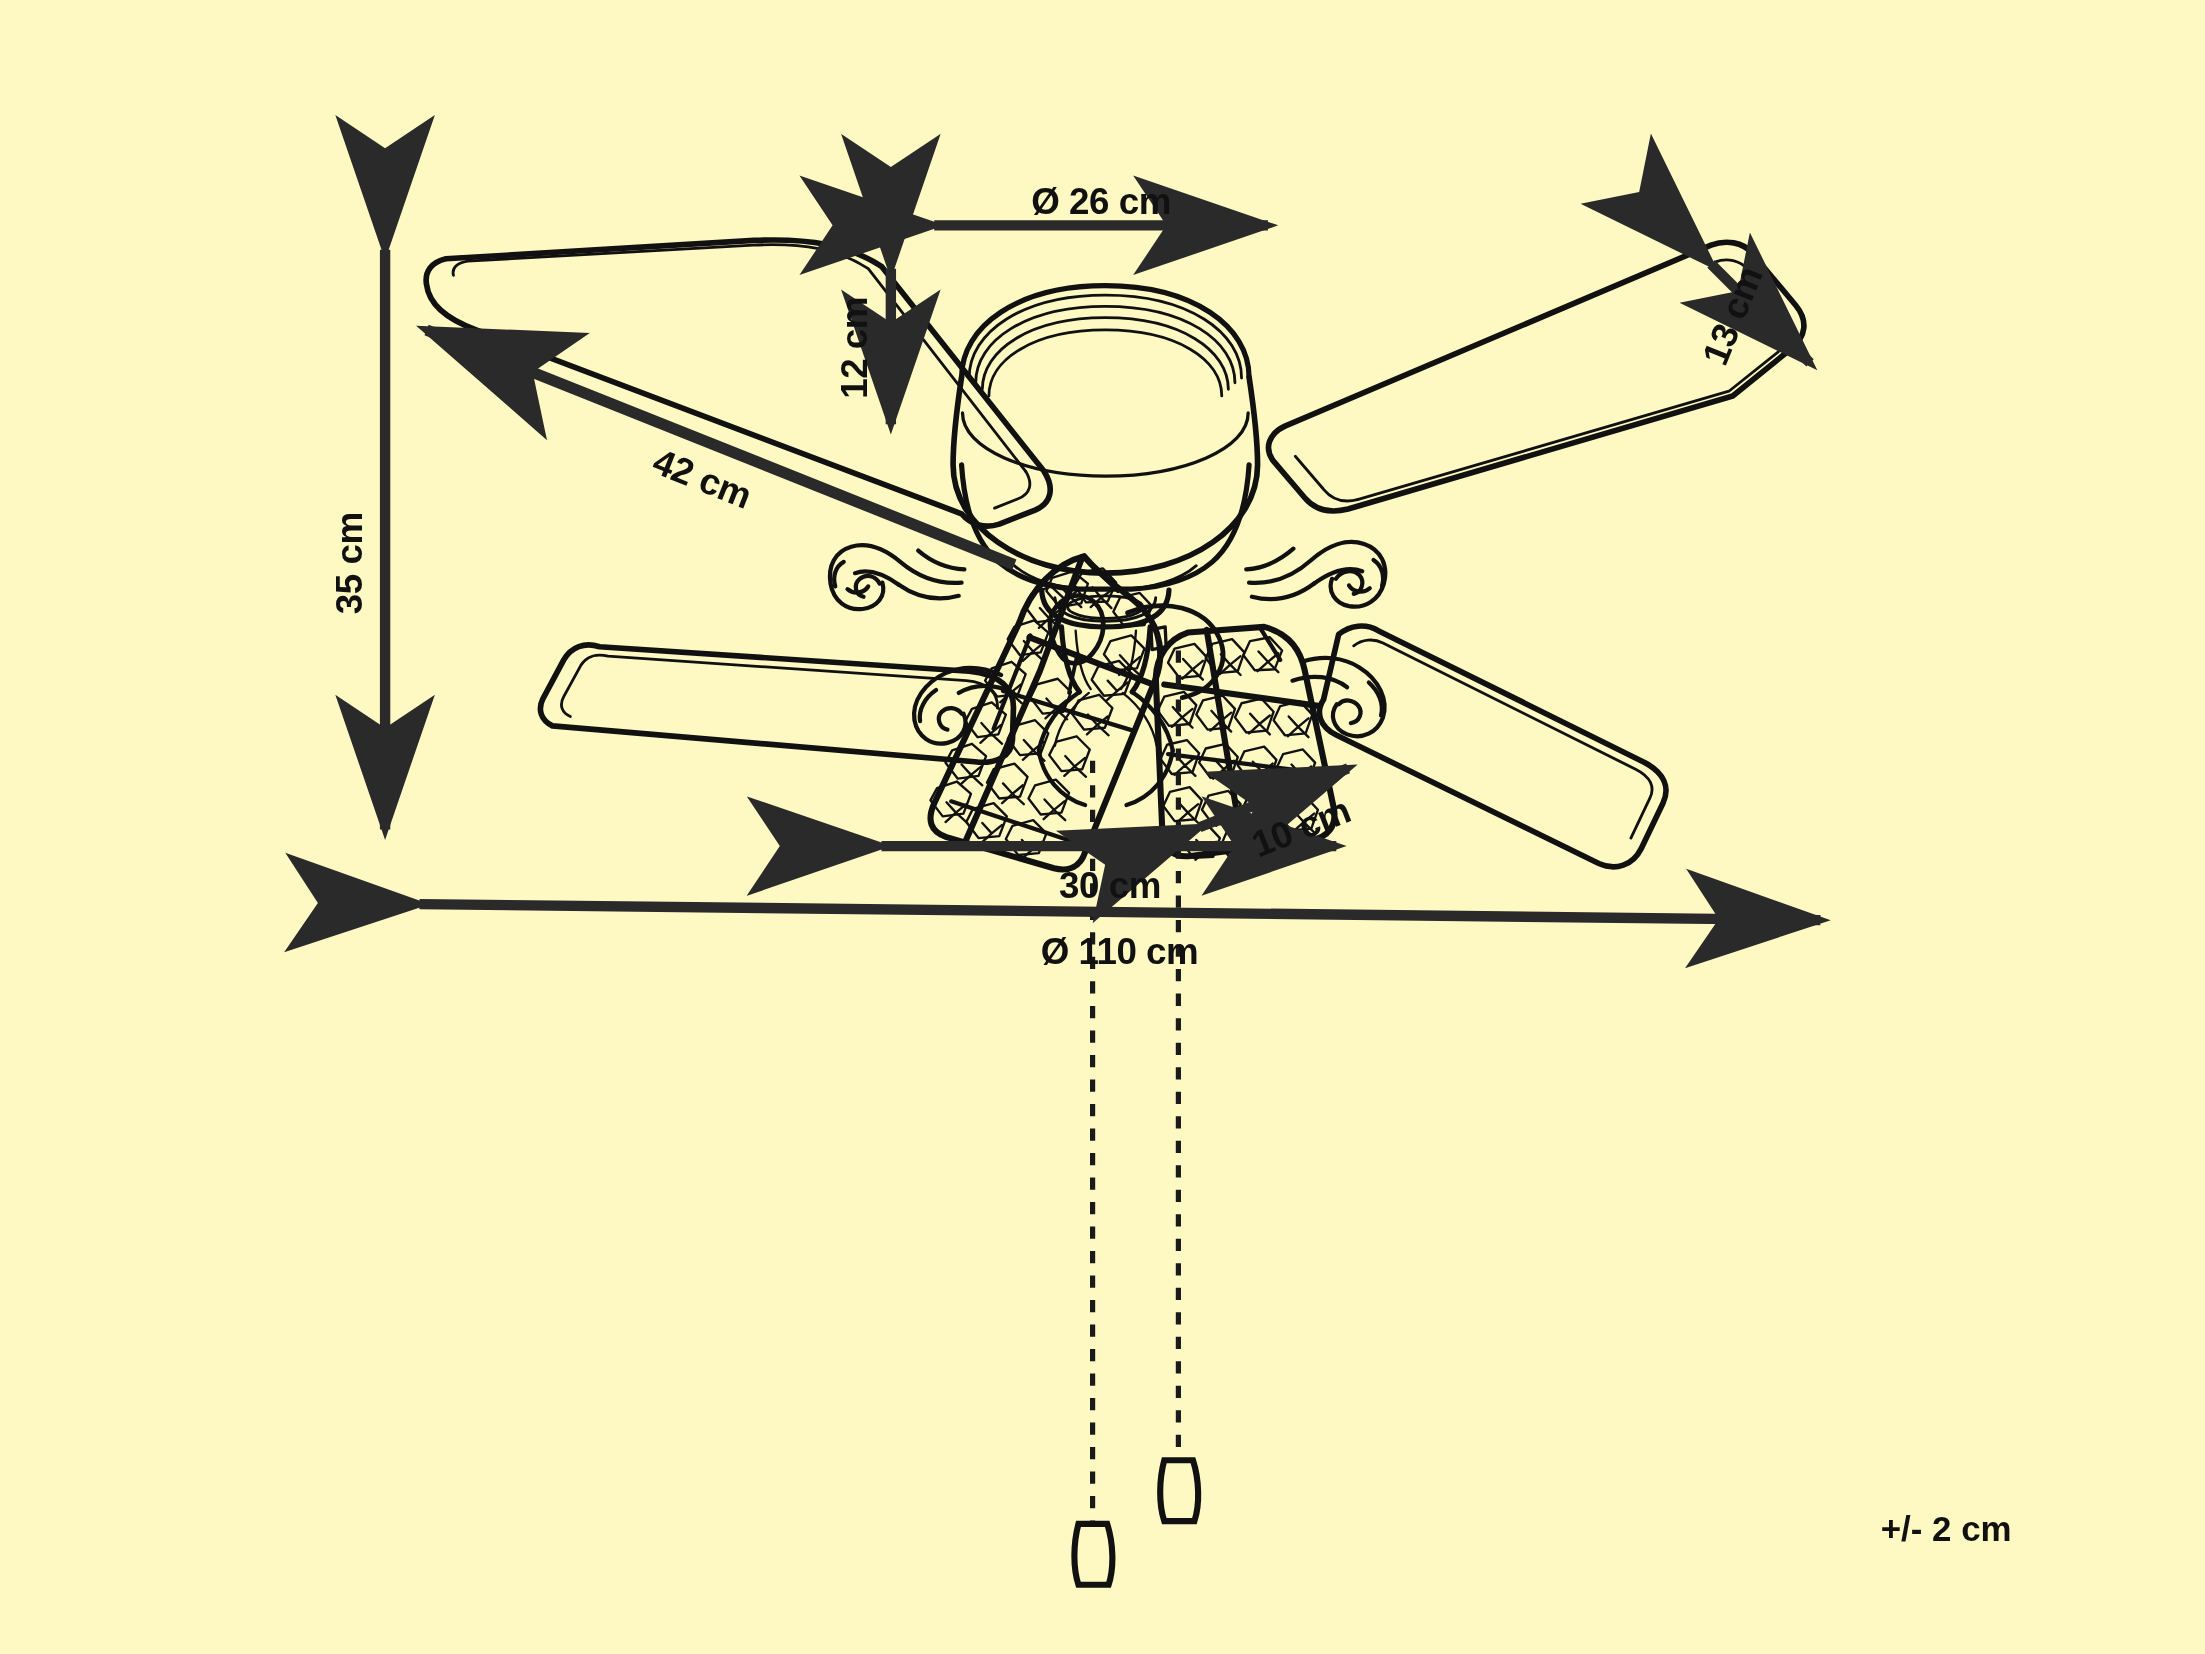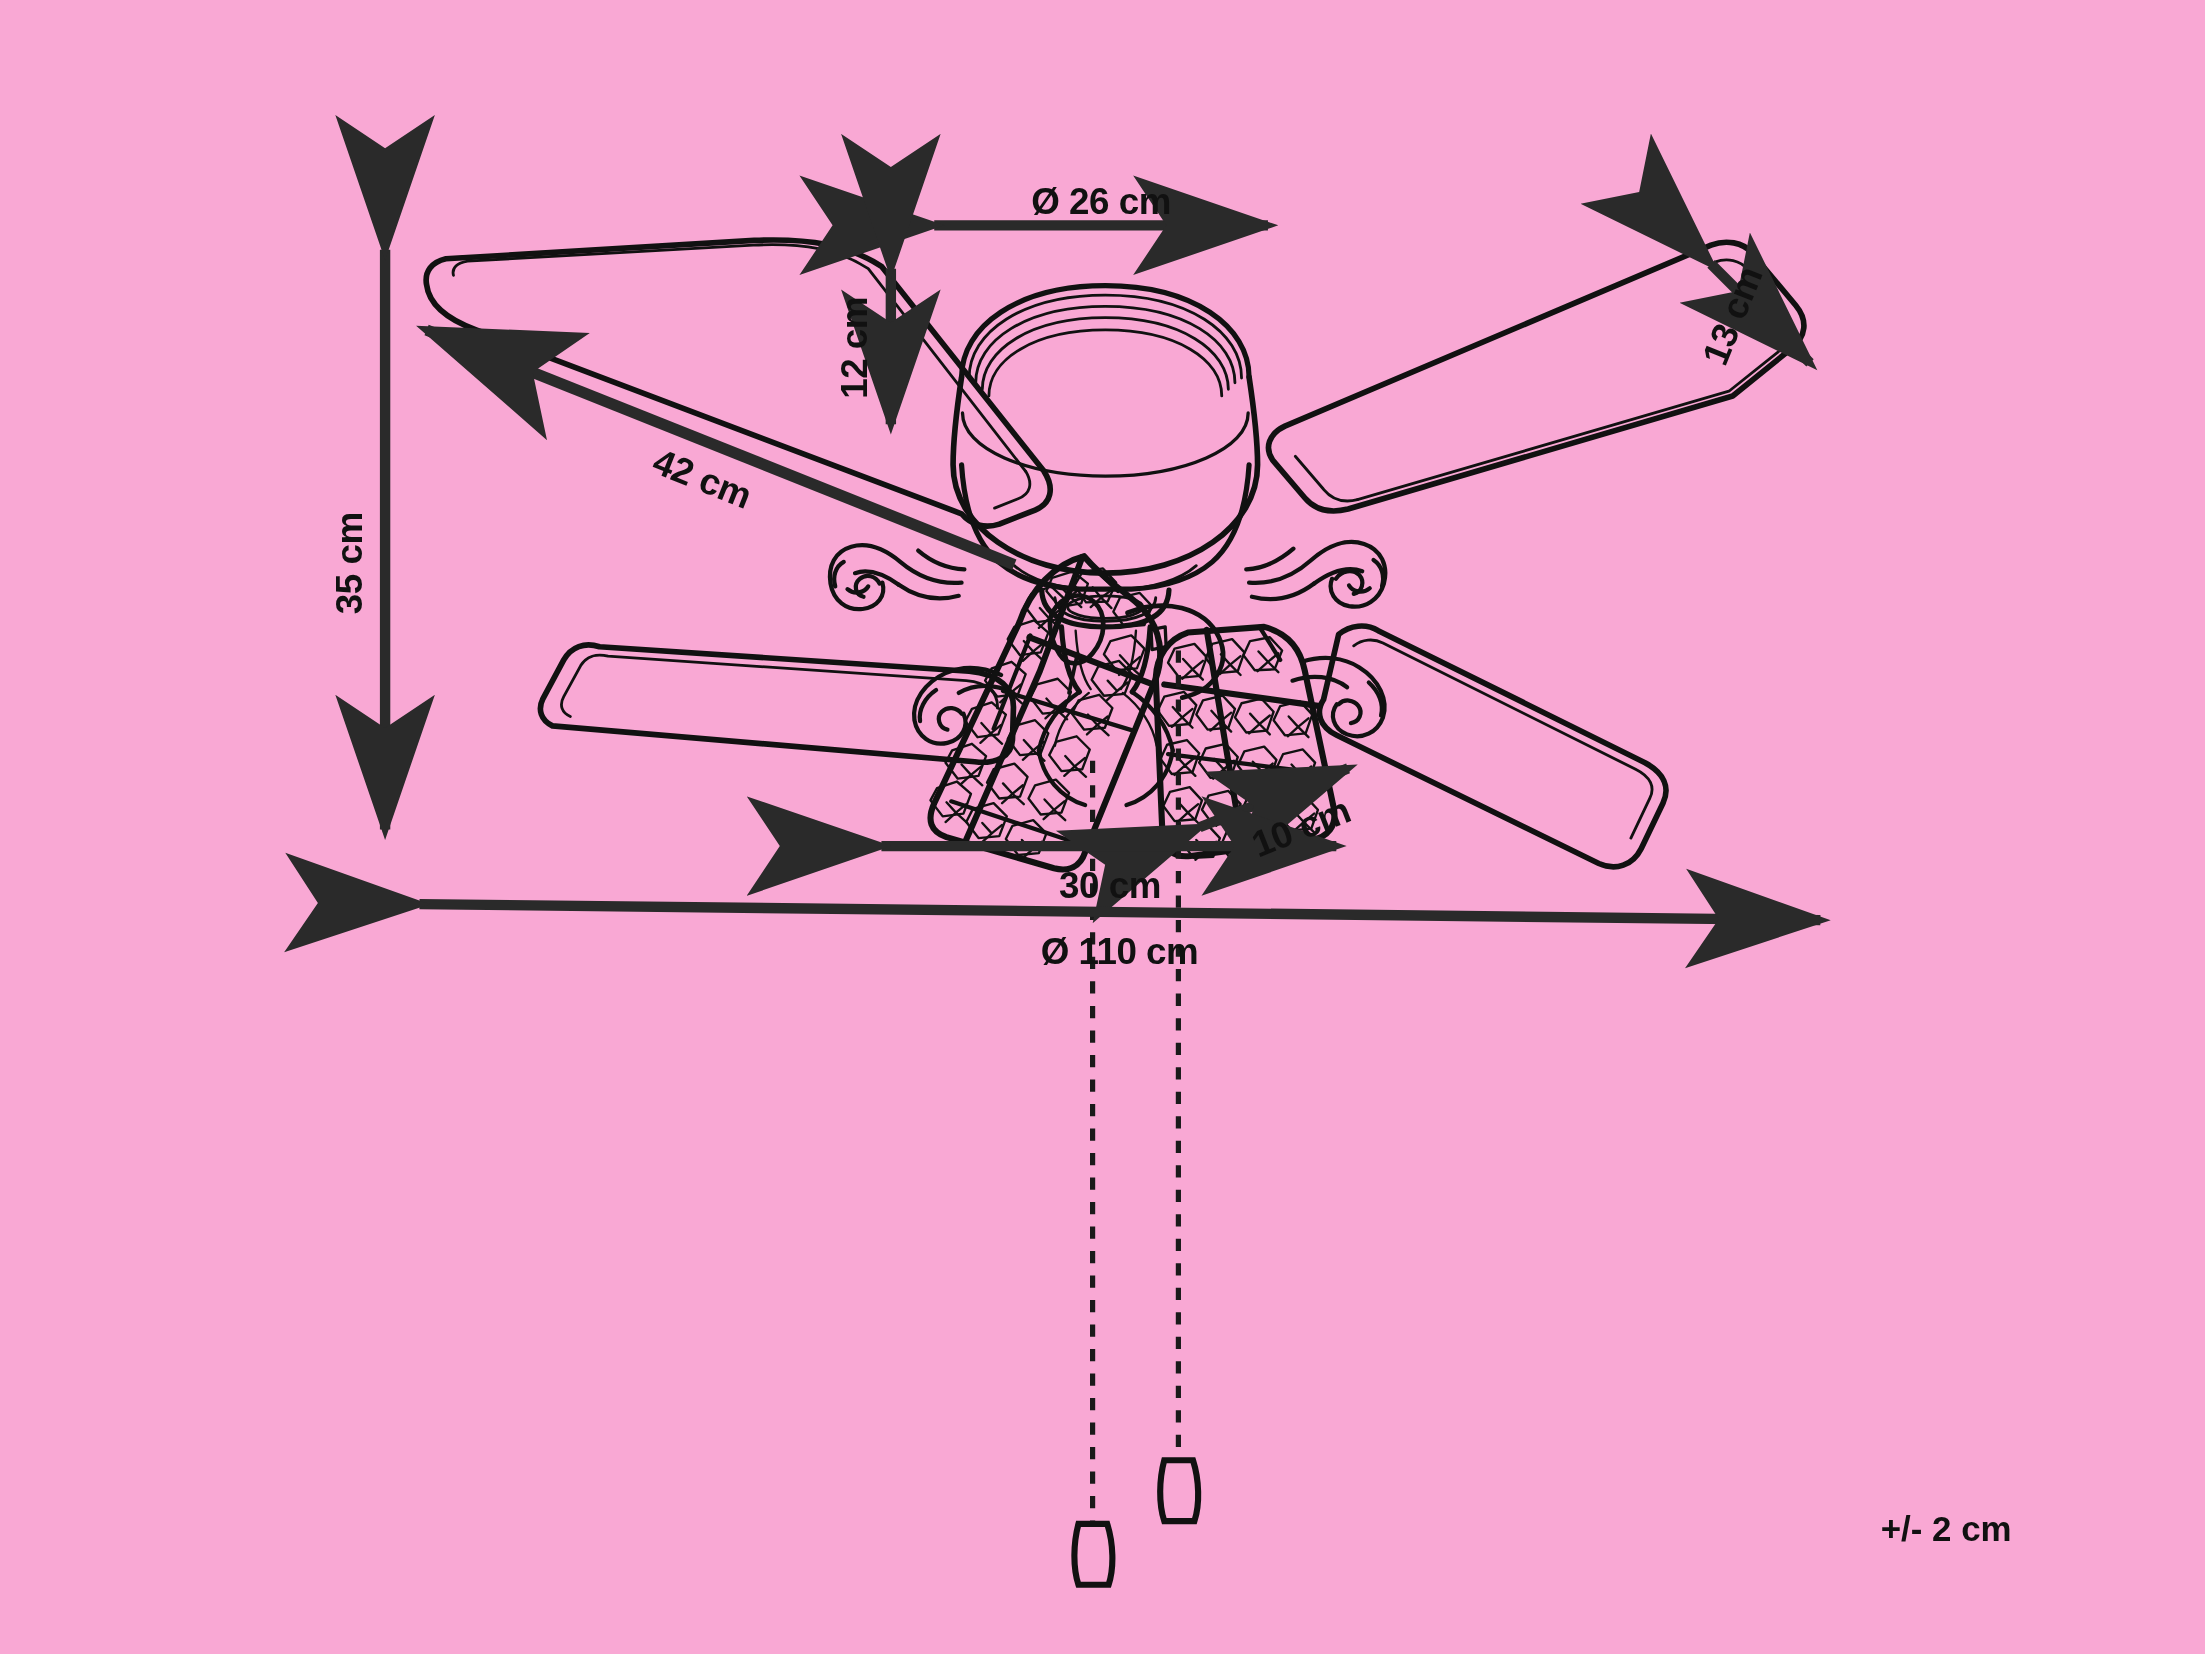--- a/index.html
+++ b/index.html
@@ -12,21 +12,21 @@
     font-family: "Liberation Sans", sans-serif;
     width: 2205px;
     height: 1654px;
     overflow: hidden;
     position: relative;
   }
   #sheet {
     position: relative;
     width: 2205px;
     height: 1654px;
-    background: #f9a8d4;
+    background: #fef9c3;
   }
   #sheet svg {
     position: absolute;
     top: 0;
     left: 0;
     width: 2205px;
     height: 1654px;
     display: block;
   }
   .dim-text {

